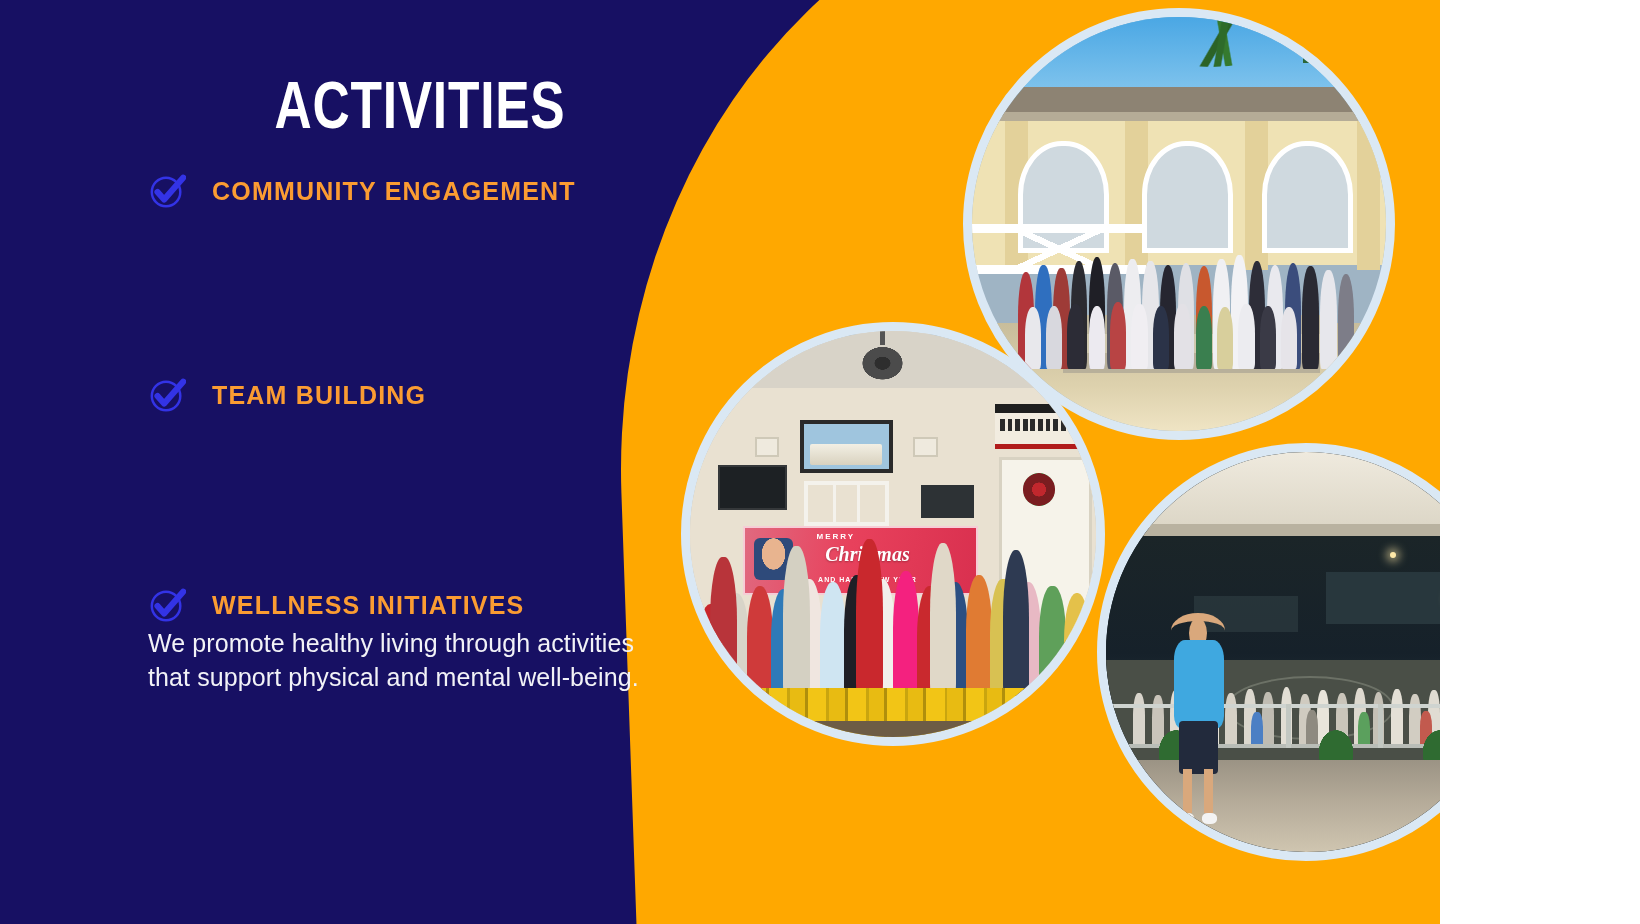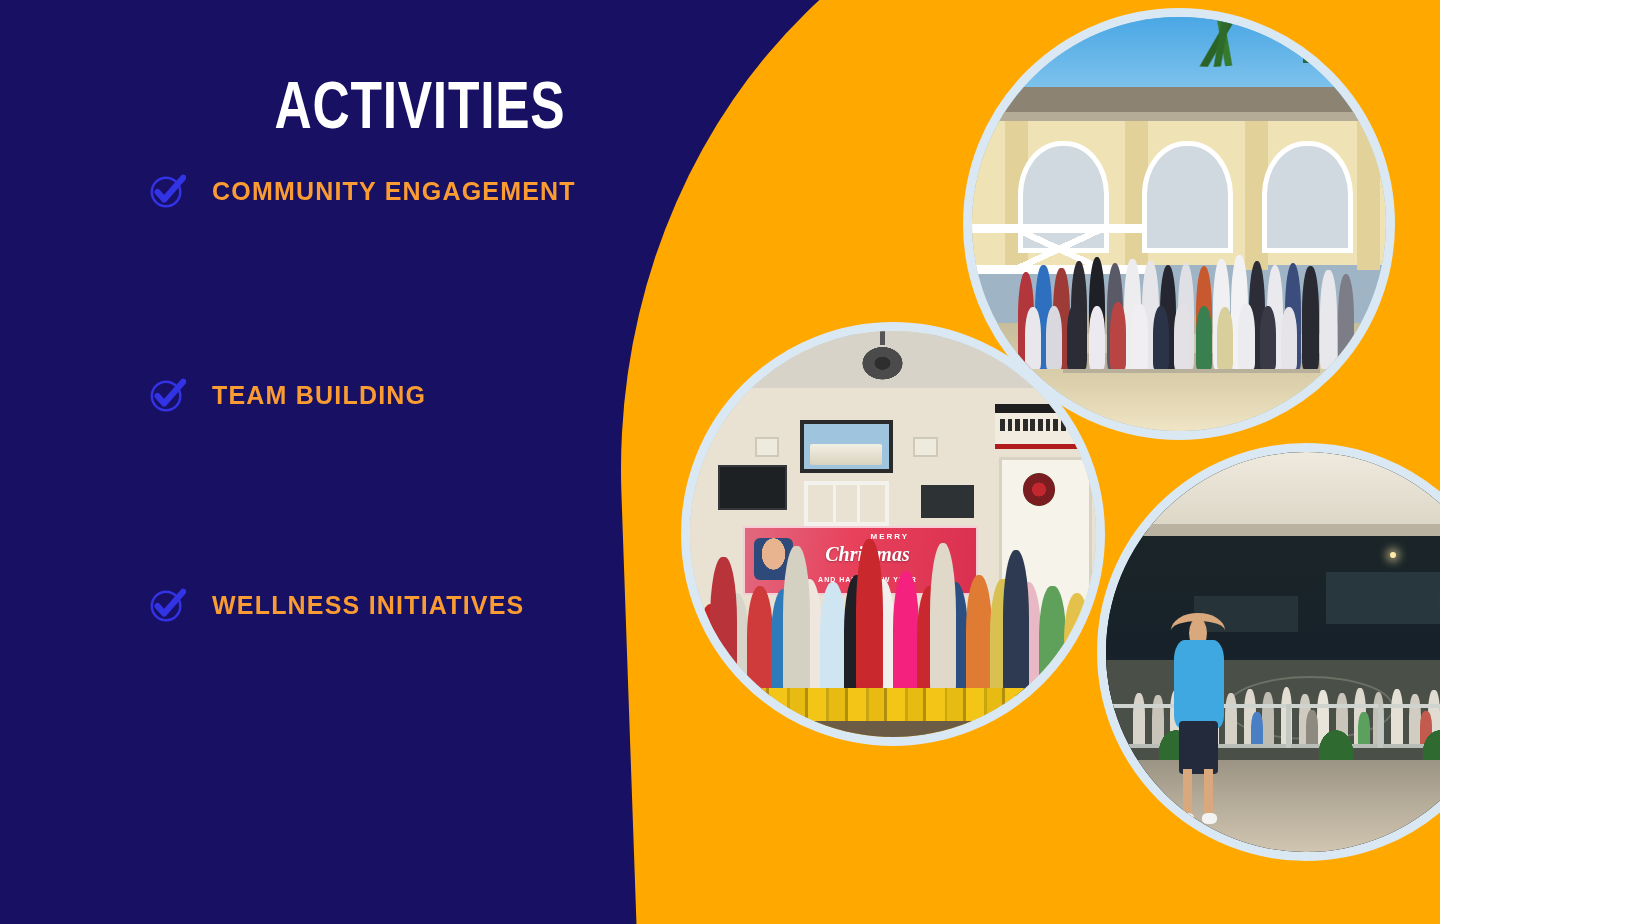--- a/index.html
+++ b/index.html
@@ -174,21 +174,21 @@
                background:#f2ece0; border-top:9px solid #1e1e1e; border-bottom:5px solid #b11b1b; }
   .s2 .sign:after{content:""; position:absolute; left:6%; top:18%; width:70%; height:40%;
                background:repeating-linear-gradient(90deg,#2a2a2a 0 7%, transparent 7% 11%);}
   .s2 .door  { position:absolute; left:76%; top:31%; width:23%; height:45%; background:#f6f3ea; border:3px solid #d8d2c2; }
   .s2 .wreath{ position:absolute; left:82%; top:35%; width:8%; height:8%; border-radius:50%;
                background:radial-gradient(circle,#c1272d 30%, #7a1d20 31% 70%, #2f6b2a 71%); }
   .s2 .banner{ position:absolute; left:13%; top:48%; width:58%; height:17%;
                background:linear-gradient(100deg,#e0697f,#e8415c 45%,#d9304f);
                border:2px solid #f6cdd6; }
   .s2 .banner .bhead{ position:absolute; left:31%; top:6%; width:40%; color:#fff;
-               font-size:8px; letter-spacing:2px; text-align:right; font-weight:bold;}
+               font-size:8px; letter-spacing:2px; text-align:left; font-weight:bold;}
   .s2 .banner .bmain{ position:absolute; left:22%; top:24%; width:62%; color:#fff;
                font-family:"Liberation Serif", serif; font-style:italic; font-weight:bold;
                font-size:20px; text-align:center; text-shadow:0 1px 2px rgba(0,0,0,.3);}
   .s2 .banner .bsub { position:absolute; left:20%; bottom:16%; width:66%; color:#fff;
                font-size:7px; letter-spacing:1px; text-align:center; font-weight:bold;}
   .s2 .banner .face { position:absolute; left:4%; top:16%; width:17%; height:64%;
                background:radial-gradient(ellipse at 50% 38%, #e8b48f 42%, transparent 43%), #2e4a7a;
                border-radius:6px; }
   .s2 .kids  { position:absolute; left:0; bottom:10%; width:100%; height:44%; }
   .s2 .k { position:absolute; bottom:0; width:6.5%; border-radius:46% 46% 8% 8%; }
@@ -270,20 +270,21 @@
     </div>
 
     <div class="item item-3">
       <div class="item-head">
         <svg class="check-icon" viewBox="0 0 40 40">
           <circle cx="19" cy="21" r="15" fill="none" stroke="#3333e6" stroke-width="2.6"></circle>
           <path d="M10 21 L17 29 L37 6" fill="none" stroke="#3333e6" stroke-width="6.5" stroke-linecap="round" stroke-linejoin="round"></path>
         </svg>
         <span class="item-title">WELLNESS  INITIATIVES</span>
       </div>
+      <div class="item-body">We promote healthy living through activities that support physical and mental well-being.</div>
     </div>
 
   </div>
 
   <div class="photo photo-top">
     <div class="scene s1">
       <div class="sky"></div>
       <div class="palm"></div>
       <div class="palm2"></div>
       <div class="roof"></div>

